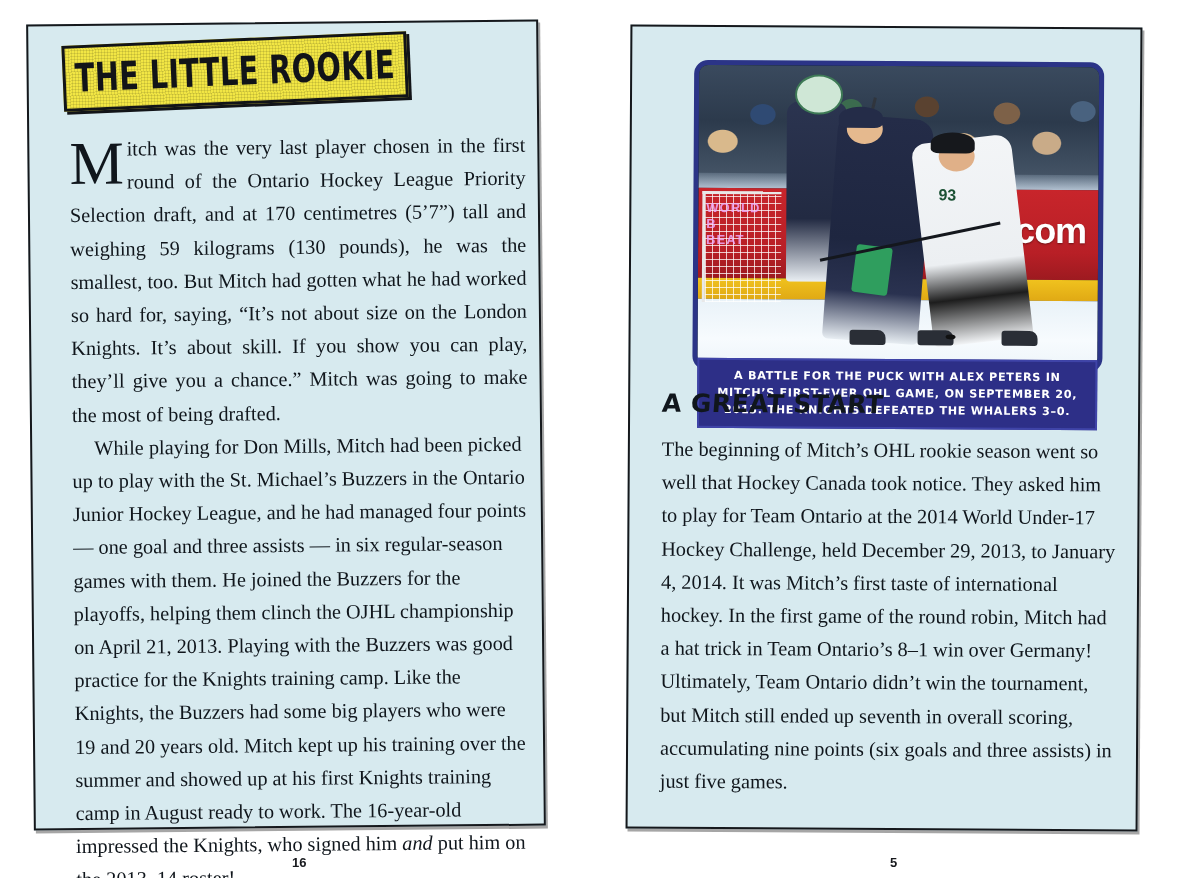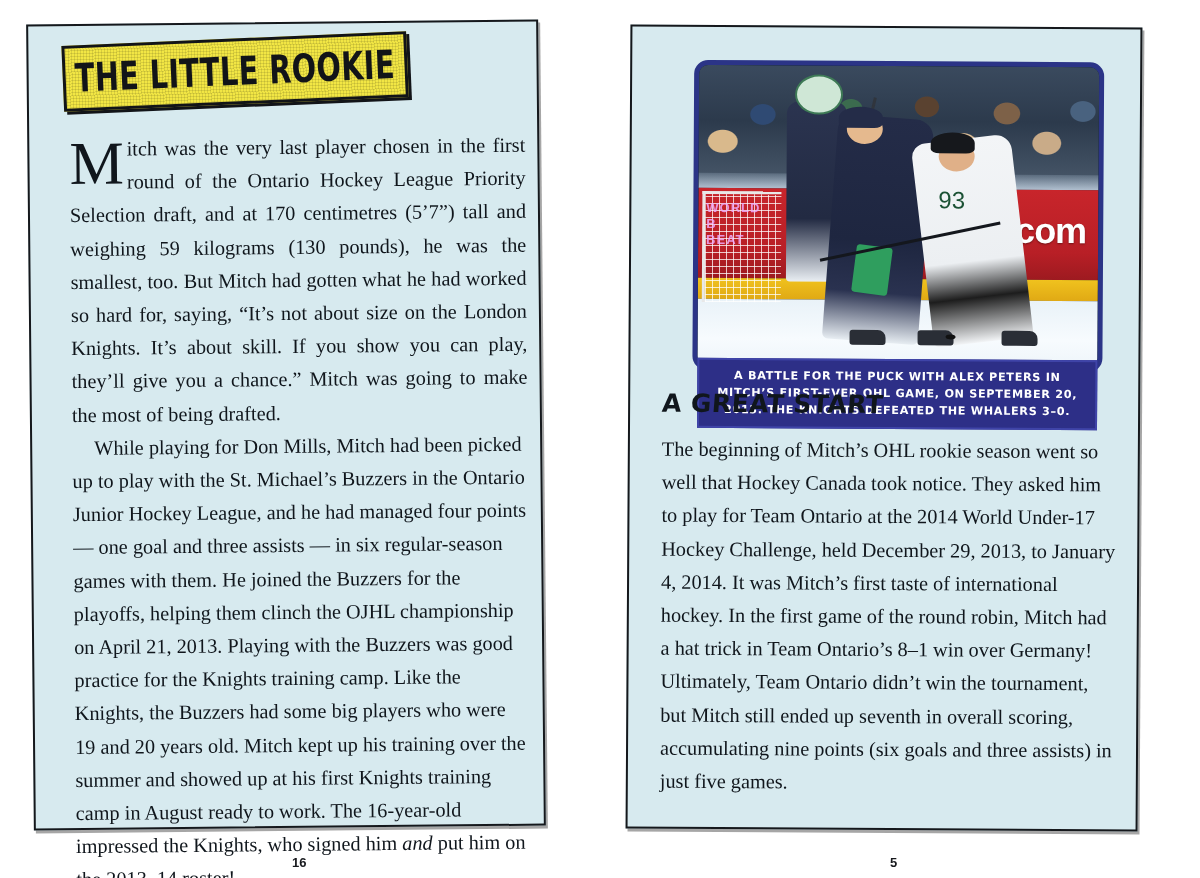--- a/index.html
+++ b/index.html
@@ -270,22 +270,22 @@
     position: absolute; left: 58%; top: 22%;
     width: 11%; height: 7%;
     background: #16181c;
     border-radius: 50% 50% 20% 20%;
   }
   .pl-num {
     position: absolute;
     left: 60%; top: 40%;
     color: #1b5134;
     font-family: "Liberation Sans", sans-serif;
-    font-weight: normal;
-    font-size: 24px;
+    font-weight: bold;
+    font-size: 16px;
   }
   .ph-stick {
     position: absolute;
     left: 30%; top: 58%;
     width: 46%; height: 3px;
     background: #14171d;
     transform: rotate(-12deg);
   }
   .ph-stick2 {
     position: absolute;

